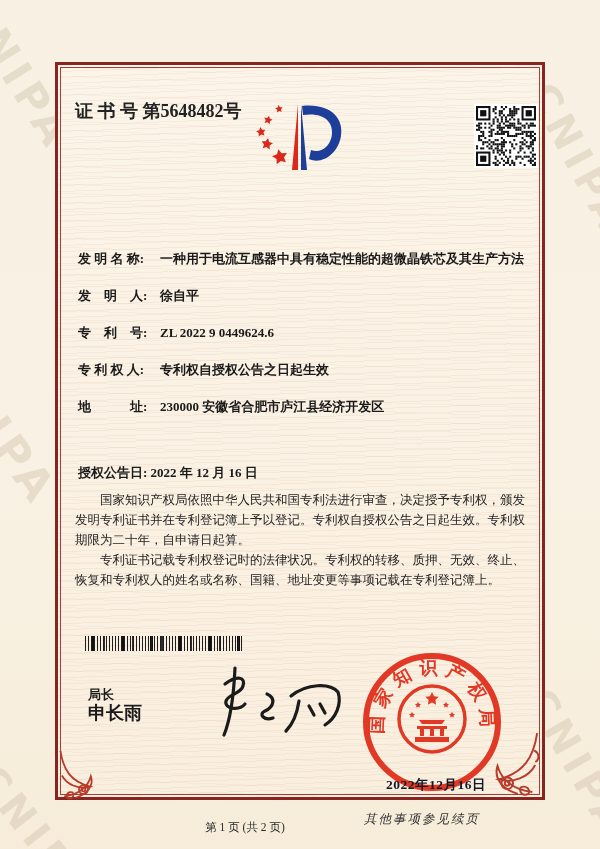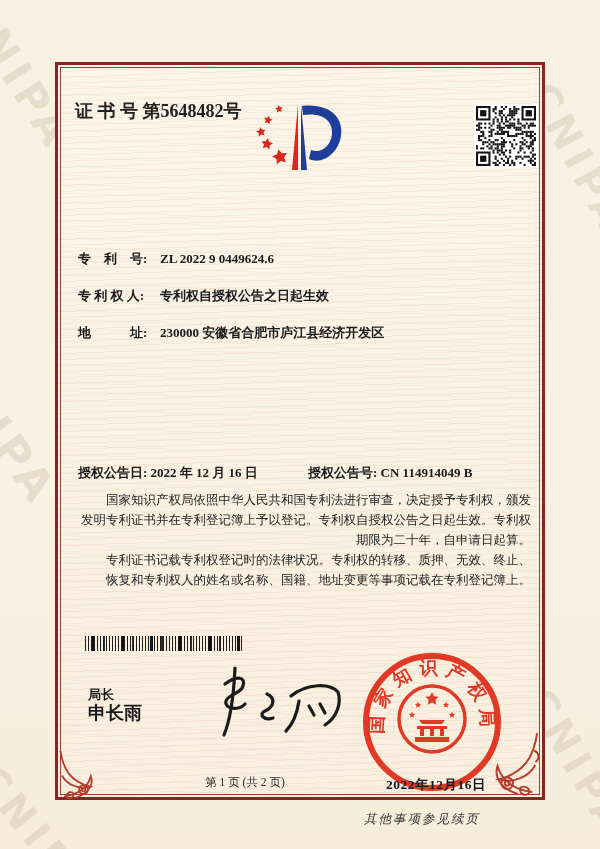--- a/index.html
+++ b/index.html
@@ -23,34 +23,34 @@
   .qr{position:absolute;left:474px;top:104px;z-index:3;background:#fff;padding:2px;}
   .title{position:absolute;left:0;top:178px;width:600px;z-index:3;text-align:center;
          font-size:29px;font-weight:bold;color:#111;letter-spacing:14px;text-indent:14px;}
   .fields{position:absolute;left:78px;top:249px;width:452px;z-index:3;}
   .row{margin-bottom:18px;line-height:19px;font-size:13px;color:#1a1a1a;font-weight:bold;}
   .flabel{display:inline-block;width:78px;white-space:pre;vertical-align:top;}
   .fvalue{display:inline;margin-left:4px;}
   .grant-row{position:absolute;left:78px;top:464px;width:460px;z-index:3;
              font-size:13px;font-weight:bold;color:#1a1a1a;}
   .grant-right{position:absolute;left:230px;top:0;}
-  .paras{position:absolute;left:75px;top:490px;width:456px;z-index:3;text-align:right;}
+  .paras{position:absolute;left:75px;top:490px;width:456px;z-index:3;}
   .paras p{margin:0;text-indent:2em;font-size:12.5px;line-height:20px;color:#242424;}
   .barcode{position:absolute;left:85px;top:636px;width:157px;height:15px;z-index:3;
            background-image:
              repeating-linear-gradient(90deg,#1d1d1d 0 1.5px,rgba(0,0,0,0) 1.5px 3px),
              repeating-linear-gradient(90deg,rgba(0,0,0,0) 0 7px,#111 7px 10px,rgba(0,0,0,0) 10px 18px,#2e2e2e 18px 20px,rgba(0,0,0,0) 20px 29px);}
   .sig-block{position:absolute;left:88px;top:686px;z-index:3;color:#1a1a1a;font-weight:bold;}
   .sig-title{font-size:13px;line-height:17px;}
   .sig-name{font-size:18px;line-height:22px;font-family:Liberation Mono, monospace;}
   .sig-script{position:absolute;left:195px;top:660px;z-index:4;}
   .seal{position:absolute;left:357px;top:647px;z-index:5;opacity:.95;}
   .seal-date{position:absolute;left:363px;top:732px;width:146px;z-index:6;text-align:center;
              font-size:13.5px;font-weight:bold;color:#131a27;letter-spacing:.5px;margin-top:44px;}
-  .page-num{position:absolute;left:0;top:775px;width:490px;z-index:3;text-align:center;
+  .page-num{position:absolute;left:0;top:820px;width:490px;z-index:3;text-align:center;
             font-size:11.5px;color:#2b2b2b;}
   .cont-note{position:absolute;left:0;top:811px;width:480px;z-index:3;text-align:right;
              font-size:12.5px;color:#333;font-style:italic;letter-spacing:2px;}
   .flourish{position:absolute;z-index:4;pointer-events:none;}
   .flourish.br{left:484px;top:728px;}
   .flourish.bl{left:56px;top:748px;transform:scaleX(-1);transform-origin:center;}
 </style>
 </head>
 <body>
 
@@ -371,37 +371,39 @@
       <rect x="46" y="2" width="10" height="10" fill="#fff"></rect>
       <rect x="48" y="4" width="6" height="6" fill="#111"></rect>
       <rect x="0" y="44" width="14" height="14" fill="#111"></rect>
       <rect x="2" y="46" width="10" height="10" fill="#fff"></rect>
       <rect x="4" y="48" width="6" height="6" fill="#111"></rect>
     </svg>
 
 
   <div class="fields">
     <div class="row">
+      <span class="flabel">发 明 名 称:</span><span class="fvalue">一种用于电流互感器中具有稳定性能的超微晶铁芯及其生产方法</span>
+    </div>
+    <div class="row">
+      <span class="flabel">发　明　人:</span><span class="fvalue">徐自平</span>
+    </div>
+    <div class="row">
       <span class="flabel">专　利　号:</span><span class="fvalue">ZL 2022 9 0449624.6</span>
     </div>
     <div class="row">
       <span class="flabel">专 利 权 人:</span><span class="fvalue">专利权自授权公告之日起生效</span>
     </div>
     <div class="row">
       <span class="flabel">地　　　址:</span><span class="fvalue">230000 安徽省合肥市庐江县经济开发区</span>
     </div>
   </div>
 
   <div class="grant-row">
     <span>授权公告日:</span>
     <span>2022 年 12 月 16 日</span>
-    <span class="grant-right">
-      <span>授权公告号:</span>
-      <span>CN 114914049 B</span>
-    </span>
   </div>
 
   <div class="paras">
     <p>国家知识产权局依照中华人民共和国专利法进行审查，决定授予专利权，颁发发明专利证书并在专利登记簿上予以登记。专利权自授权公告之日起生效。专利权期限为二十年，自申请日起算。</p>
     <p>专利证书记载专利权登记时的法律状况。专利权的转移、质押、无效、终止、恢复和专利权人的姓名或名称、国籍、地址变更等事项记载在专利登记簿上。</p>
   </div>
 
   <div class="barcode"></div>
 
   <div class="sig-block">

